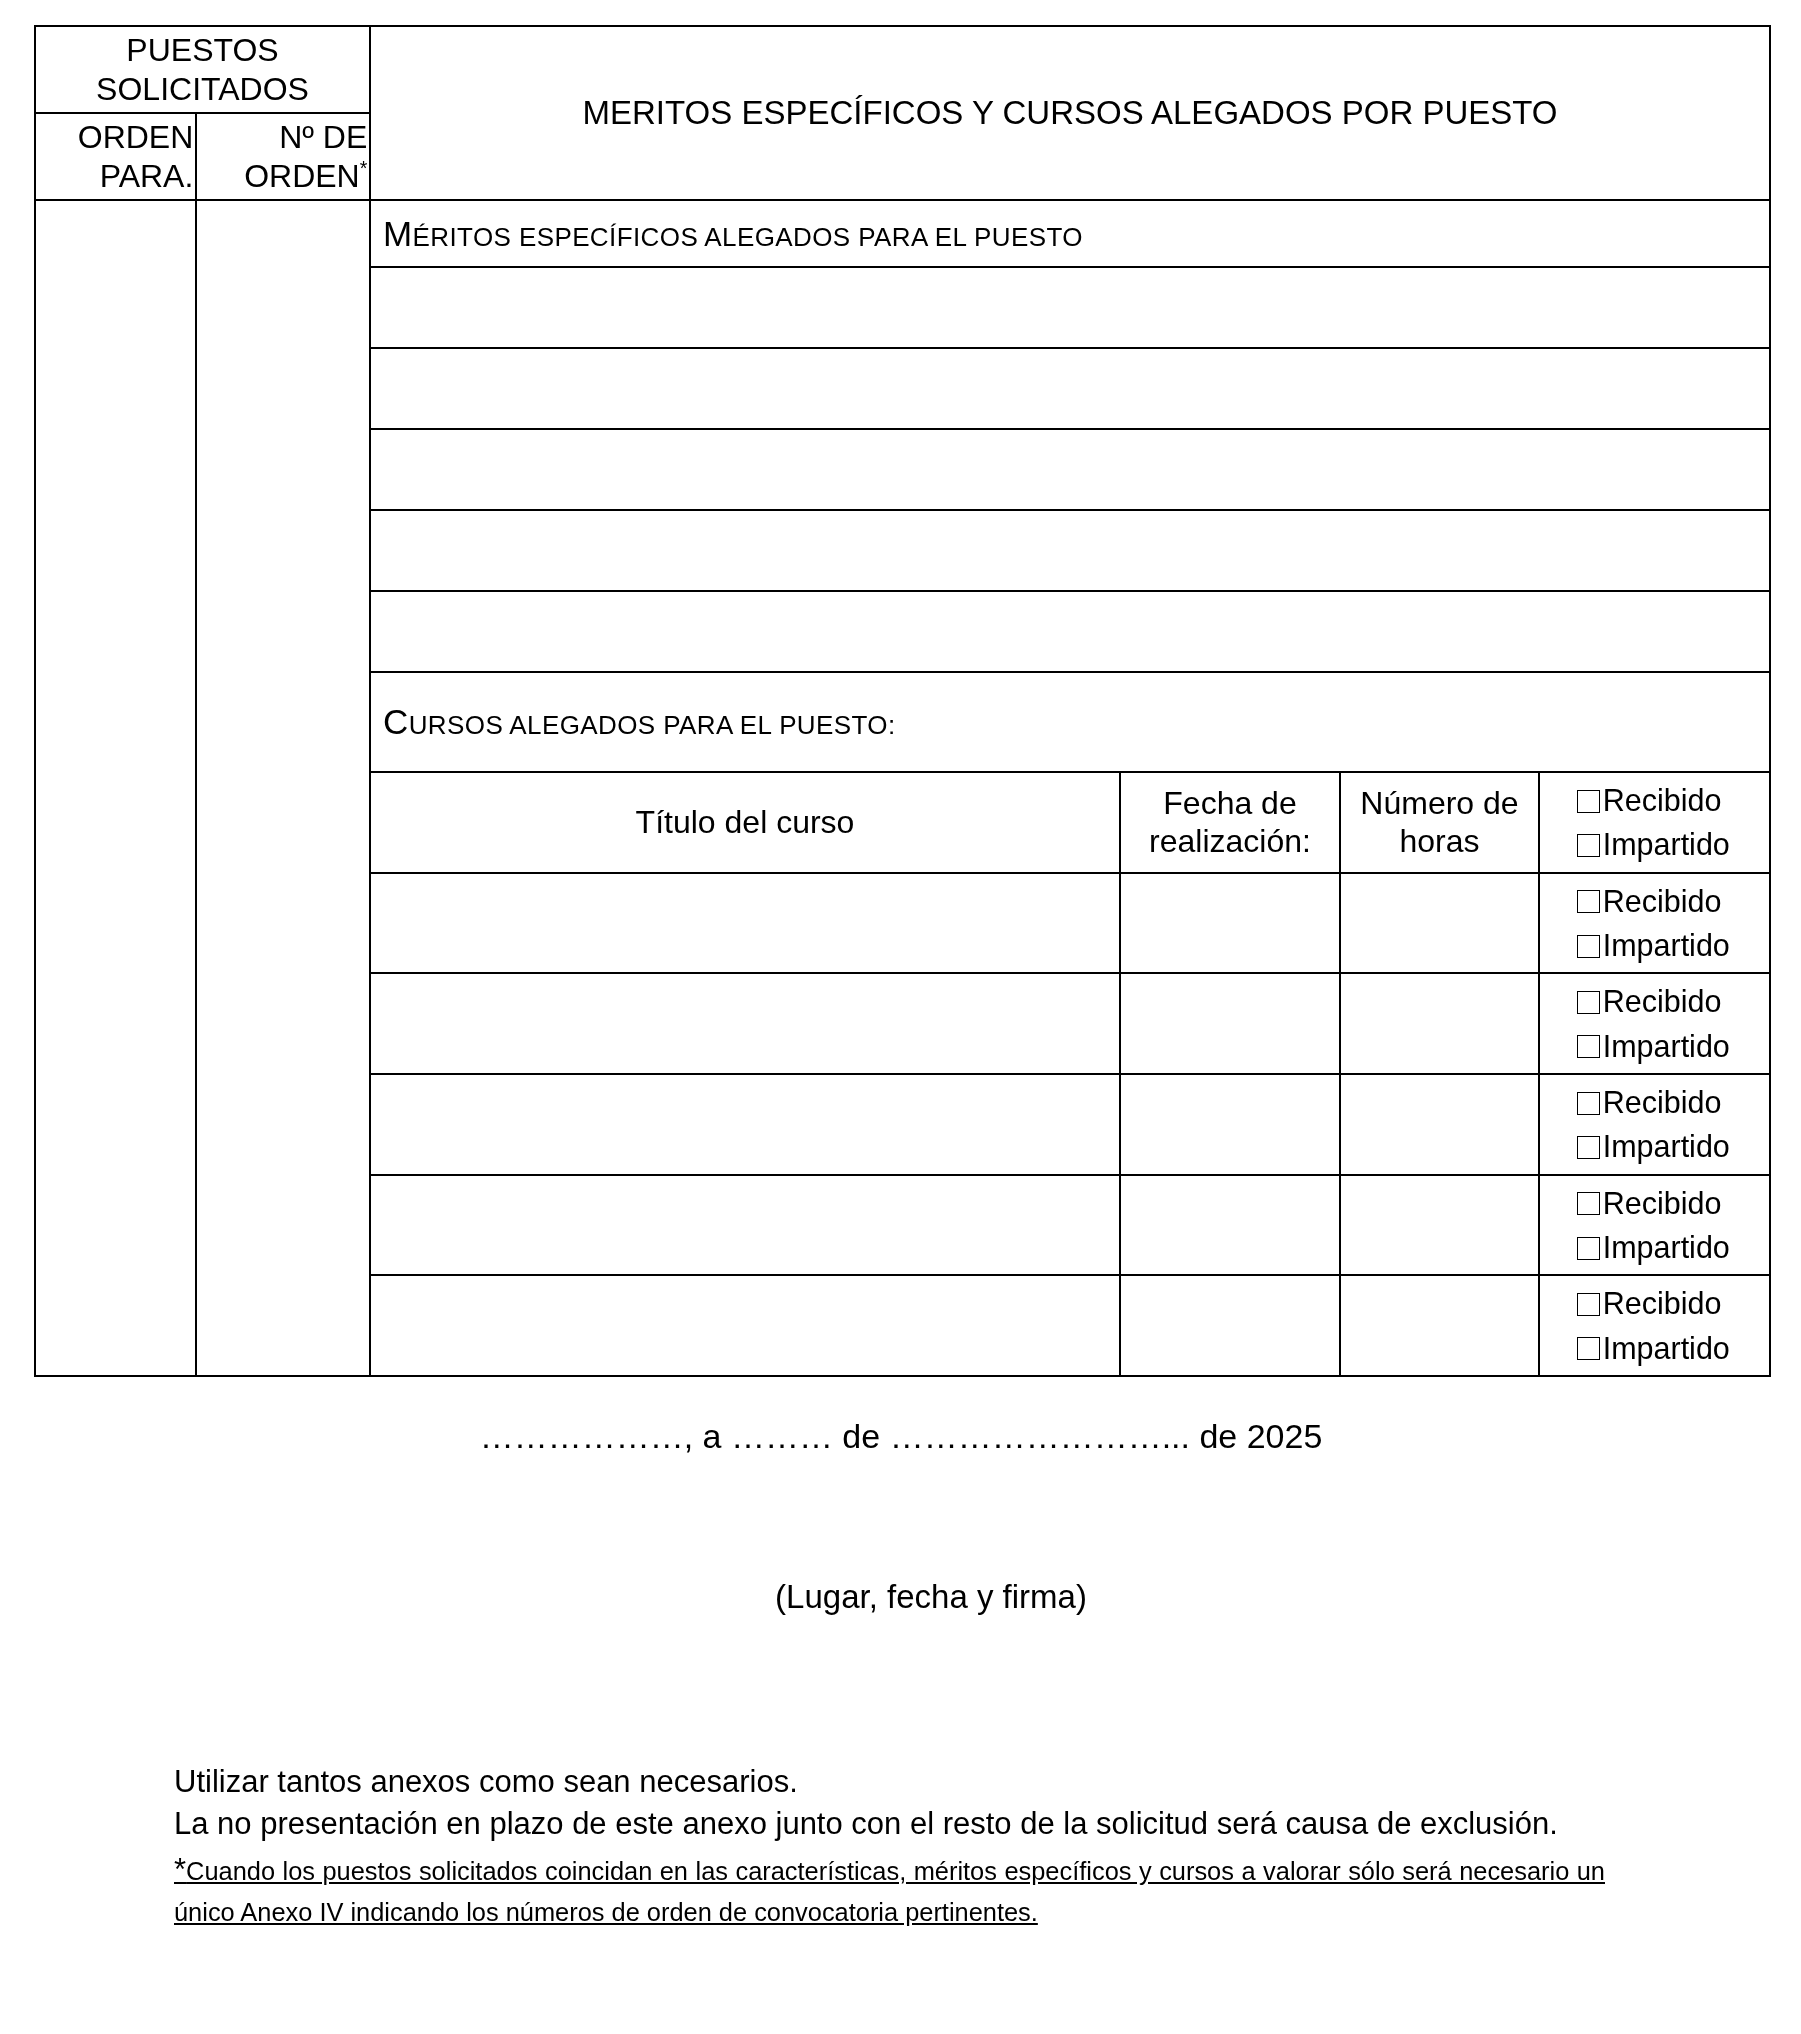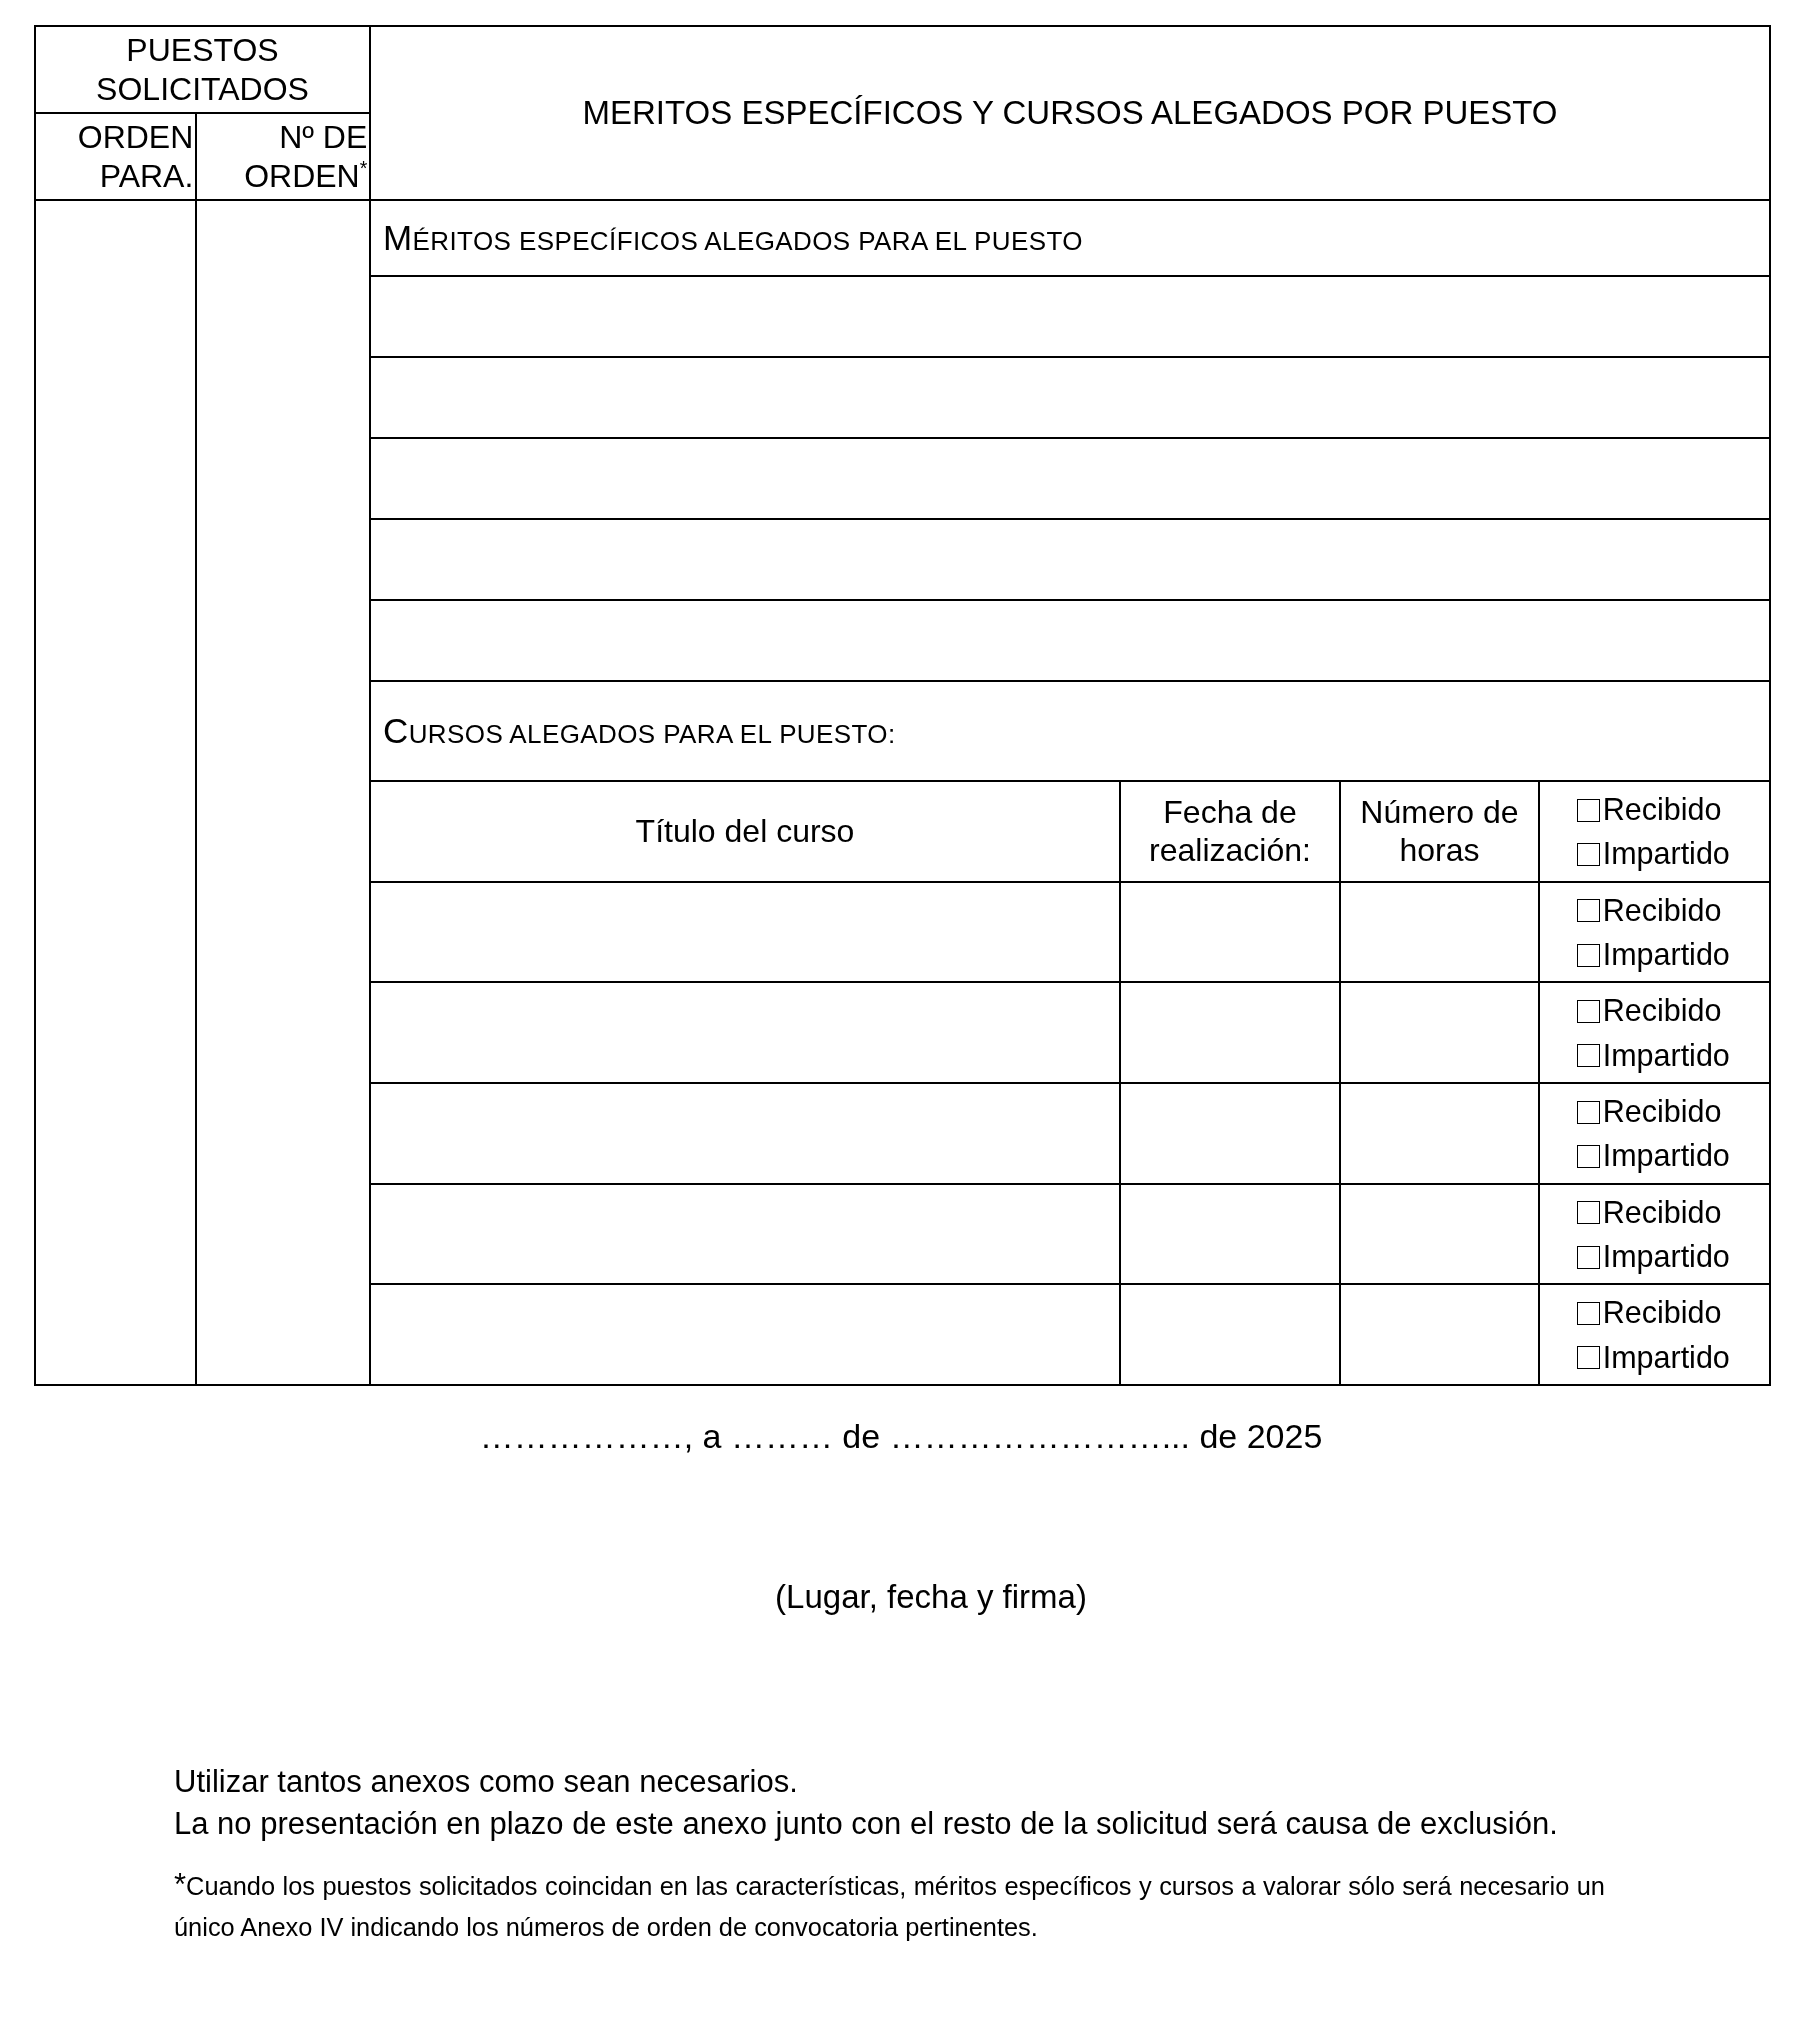--- a/index.html
+++ b/index.html
@@ -116,21 +116,22 @@
   }
   .note-2 {
     font-size: 31px;
     line-height: 1.35;
     text-align: justify;
   }
   .note-3 {
     font-size: 25.4px;
     line-height: 1.5;
     text-align: justify;
-    margin-top: 17px;
+    margin-top: 2px;
+    text-decoration: underline;
   }
   .note-3 .asterisk {
     font-size: 31px;
   }
 </style>
 </head>
 <body>
 
 <table class="anexo">
   <colgroup>
@@ -157,21 +158,21 @@
     <td class="th-sub">
       <span>ORDEN</span><br>
       <span>PARA.</span>
     </td>
     <td class="th-sub">
       <span>Nº DE</span><br>
       <span>ORDEN</span><sup>*</sup>
     </td>
   </tr>
 
-  <tr style="height:76px">
+  <tr style="height:67px">
     <td rowspan="13"></td>
     <td rowspan="13"></td>
     <td colspan="4" class="section-heading">
       <div class="smallcaps">MÉRITOS ESPECÍFICOS ALEGADOS PARA EL PUESTO</div>
     </td>
   </tr>
 
   <tr style="height:81px">
         <td colspan="4"></td>
       </tr>

